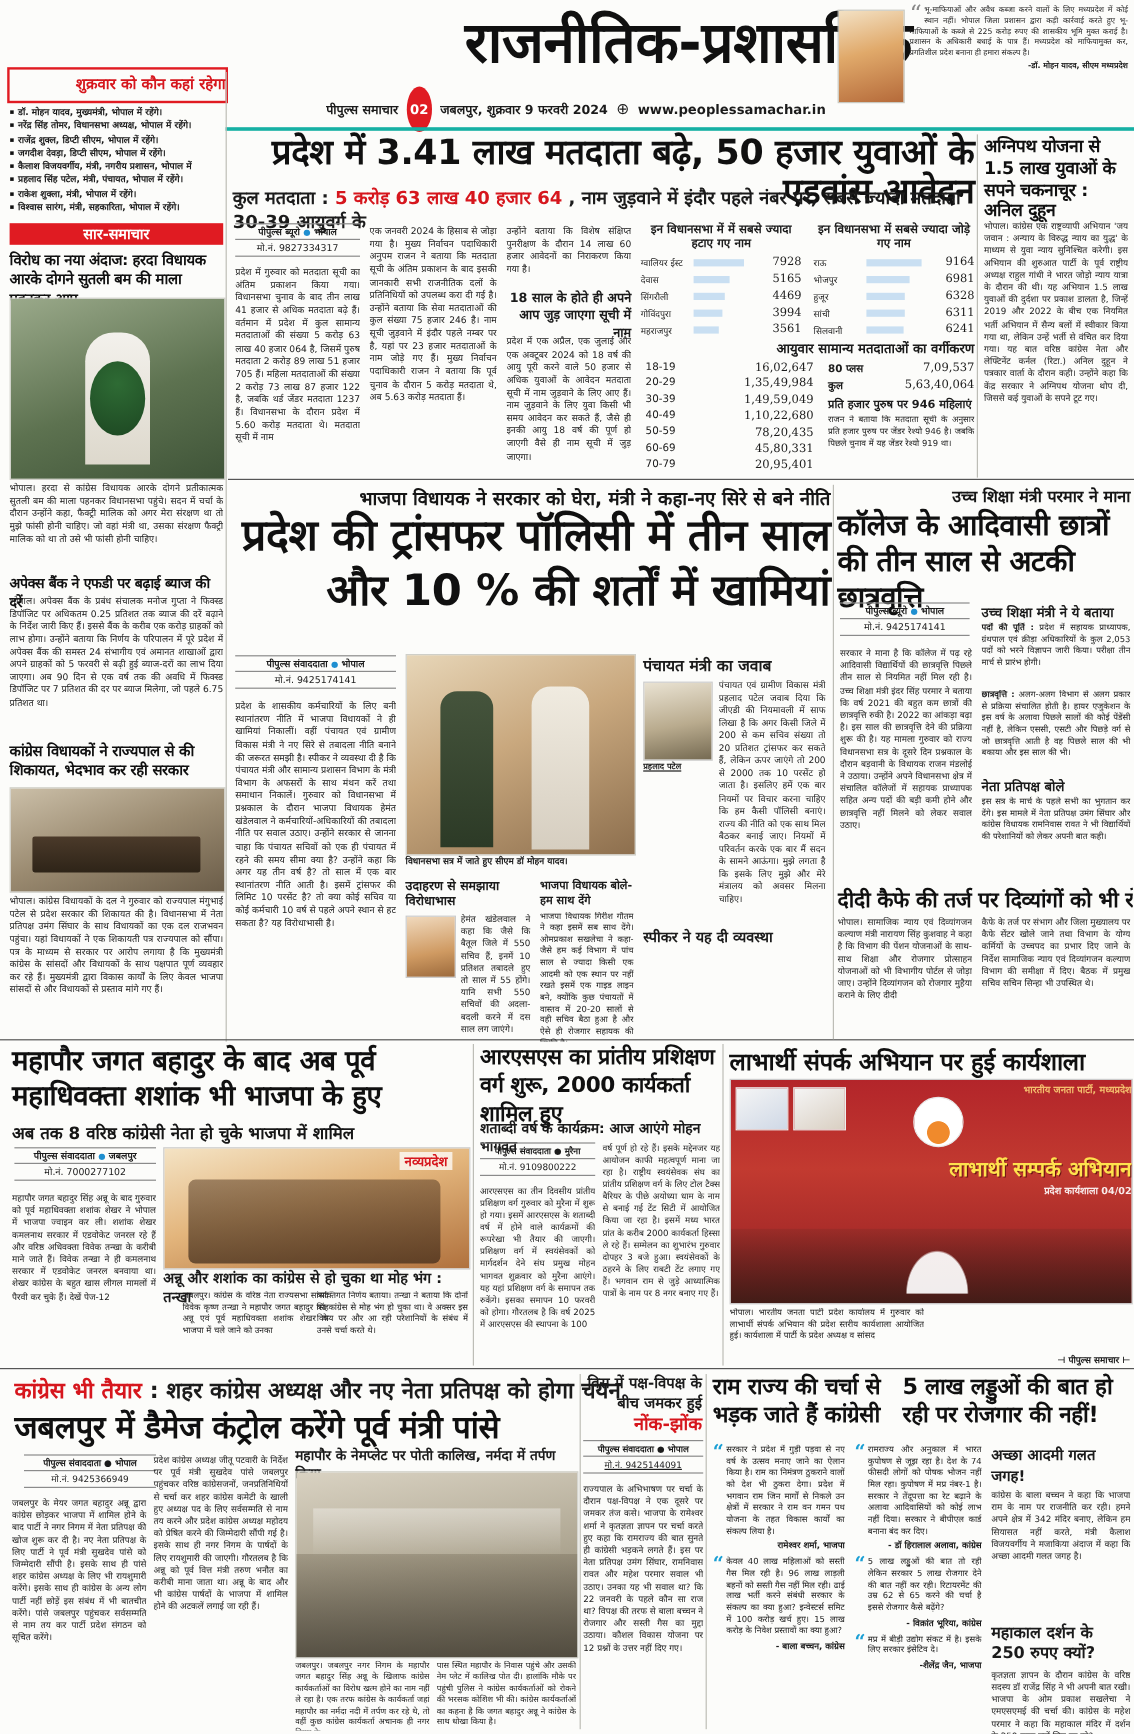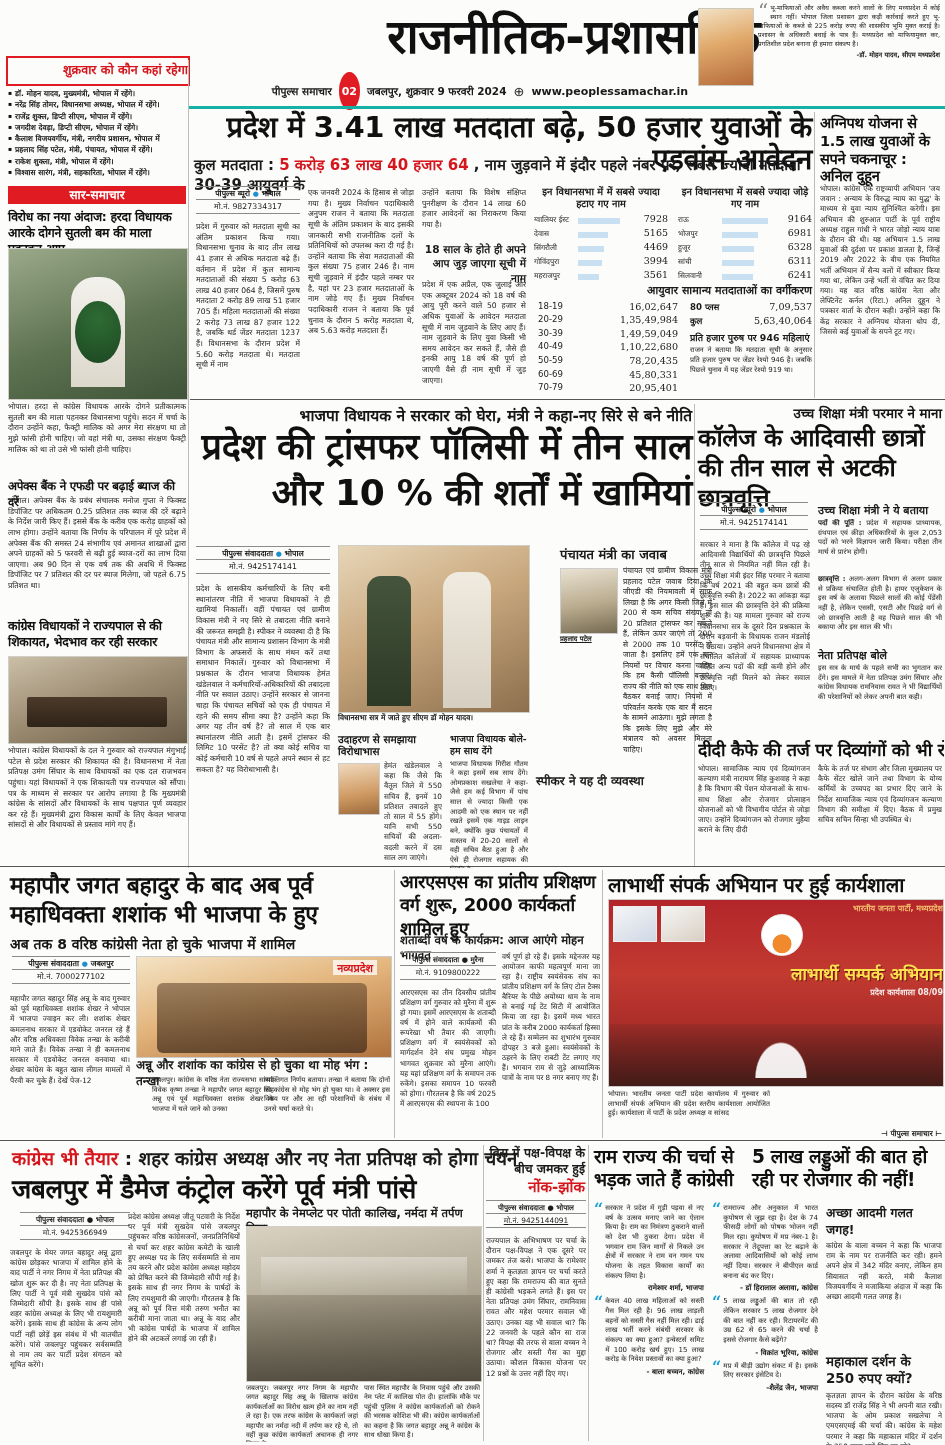--- a/index.html
+++ b/index.html
@@ -20,21 +20,21 @@
   .byl .dot{color:#1f8fd0;font-size:7px;}
   .phn{font-size:7.8px;border-bottom:1px solid #8b8b8b;text-align:center;padding:1px 0 2px;}
   .ph{background:linear-gradient(160deg,#9aa98a,#5d7250 55%,#3f5438);border:1px solid #cfcfc8;}
   .ph2{background:linear-gradient(160deg,#cbbfa8,#9a8a70 50%,#6b5d49);border:1px solid #cfcfc8;}
   .ph3{background:linear-gradient(155deg,#e7d6b8,#c9a87e 45%,#8d6f4e);border:1px solid #cfcfc8;}
   .ph4{background:linear-gradient(170deg,#d9d2c2,#b0a894 50%,#837c6a);border:1px solid #cfcfc8;}
   .hr{position:absolute;background:#2b2b2b;height:1px;}
   .teal{position:absolute;background:#16b0a4;height:3px;}
   .vl{position:absolute;background:#bdbdb6;width:1px;}
   .mtitle{font-size:9.8px;font-weight:bold;text-align:center;line-height:1.25;}
-  .mrow{display:flex;align-items:flex-end;margin-top:3px;}
+  .mrow{display:flex;align-items:center;margin-top:3px;}
   .mname{font-size:7.4px;flex:0 0 44px;}
   .mbar{height:6px;background:#c9dff2;margin-right:3px;}
   .mval{font-family:"DejaVu Serif",serif;font-size:9.5px;margin-left:auto;}
   .arow{display:flex;justify-content:space-between;margin-top:2.6px;}
   .alab{font-size:8.6px;}
   .aval{font-family:"DejaVu Serif",serif;font-size:9.6px;}
   .sq{color:#111;font-size:6px;margin-right:3px;vertical-align:1px;}
   .witem{font-size:7.5px;font-weight:bold;line-height:1.5;}
   .qmark{color:#1a9fd4;font-family:"DejaVu Serif",serif;font-weight:bold;font-size:16px;float:left;line-height:.8;margin-right:2px;}
   .qattr{font-size:7.2px;font-weight:bold;text-align:right;margin:1px 0 5px;}
@@ -251,21 +251,21 @@
       <div style="float:left;width:40px;height:50px;margin:2px 4px 2px 0;background:linear-gradient(170deg,#f0d9bd,#cf9a62 60%,#9c6a3c);border:1px solid #ccc;"></div>
       <div class="bt" style="height:106px;font-size:7.3px;">हेमंत खंडेलवाल ने कहा कि जैसे कि बैतूल जिले में 550 सचिव हैं, इनमें 10 प्रतिशत तबादले हुए तो साल में 55 होंगे। यानि सभी 550 सचिवों की अदला-बदली करने में दस साल लग जाएंगे।</div>
     </div>
   </div>
 
   <div class="abs" style="left:450px;top:733px;width:78px;">
     <div class="b" style="font-size:9.4px;line-height:1.25;">भाजपा विधायक बोले- हम साथ देंगे</div>
     <div class="bts" style="margin-top:3px;height:108px;">भाजपा विधायक गिरीश गौतम ने कहा इसमें सब साथ देंगे। ओमप्रकाश सखलेचा ने कहा- जैसे हम कई विभाग में पांच साल से ज्यादा किसी एक आदमी को एक स्थान पर नहीं रखते इसमें एक गाइड लाइन बने, क्योंकि कुछ पंचायतों में वास्तव में 20-20 सालों से वही सचिव बैठा हुआ है और ऐसे ही रोजगार सहायक की स्थिति है।</div>
   </div>
 
-  <div class="abs" style="left:560px;top:545px;width:152px;">
+  <div class="abs" style="left:536px;top:545px;width:152px;">
     <div class="b" style="font-size:13px;">पंचायत मंत्री का जवाब</div>
     <div style="margin-top:3px;">
       <div style="float:left;width:58px;height:76px;margin:2px 5px 1px 0;">
         <div style="width:56px;height:64px;background:linear-gradient(170deg,#e9e2d2,#b9ab8e 55%,#756a52);border:1px solid #ccc;"></div>
         <div class="b" style="font-size:6.8px;text-decoration:underline;">प्रहलाद पटेल</div>
       </div>
       <div class="bt" style="height:218px;font-size:7.5px;">पंचायत एवं ग्रामीण विकास मंत्री प्रहलाद पटेल जवाब दिया कि जीएडी की नियमावली में साफ लिखा है कि अगर किसी जिले में 200 से कम सचिव संख्या तो 20 प्रतिशत ट्रांसफर कर सकते हैं, लेकिन ऊपर जाएंगे तो 200 से 2000 तक 10 परसेंट हो जाता है। इसलिए हमें एक बार नियमों पर विचार करना चाहिए कि हम कैसी पॉलिसी बनाएं। राज्य की नीति को एक साथ मिल बैठकर बनाई जाए। नियमों में परिवर्तन करके एक बार मैं सदन के सामने आऊंगा। मुझे लगता है कि इसके लिए मुझे और मेरे मंत्रालय को अवसर मिलना चाहिए।</div>
     </div>
   </div>
   <div class="abs" style="left:536px;top:772px;width:152px;">
@@ -322,21 +322,21 @@
   <div class="abs bt" style="left:400px;top:988px;width:96px;height:150px;font-size:7.2px;">आरएसएस का तीन दिवसीय प्रांतीय प्रशिक्षण वर्ग गुरुवार को मुरैना में शुरू हो गया। इसमें आरएसएस के शताब्दी वर्ष में होने वाले कार्यक्रमों की रूपरेखा भी तैयार की जाएगी। प्रशिक्षण वर्ग में स्वयंसेवकों को मार्गदर्शन देने संघ प्रमुख मोहन भागवत शुक्रवार को मुरैना आएंगे। यह यहां प्रशिक्षण वर्ग के समापन तक रुकेंगे। इसका समापन 10 फरवरी को होगा। गौरतलब है कि वर्ष 2025 में आरएसएस की स्थापना के 100</div>
   <div class="abs bt" style="left:502px;top:952px;width:98px;height:186px;font-size:7.2px;">वर्ष पूर्ण हो रहे हैं। इसके मद्देनजर यह आयोजन काफी महत्वपूर्ण माना जा रहा है। राष्ट्रीय स्वयंसेवक संघ का प्रांतीय प्रशिक्षण वर्ग के लिए टोल टैक्स बैरियर के पीछे अयोध्या धाम के नाम से बनाई गई टेंट सिटी में आयोजित किया जा रहा है। इसमें मध्य भारत प्रांत के करीब 2000 कार्यकर्ता हिस्सा ले रहे हैं। सम्मेलन का शुभारंभ गुरुवार दोपहर 3 बजे हुआ। स्वयंसेवकों के ठहरने के लिए राबटी टेंट लगाए गए हैं। भगवान राम से जुड़े आध्यात्मिक पात्रों के नाम पर 8 नगर बनाए गए हैं।</div>
 
   <div class="abs hl" style="left:608px;top:871px;width:334px;font-size:20px;">लाभार्थी संपर्क अभियान पर हुई कार्यशाला</div>
   <div class="abs" style="left:608px;top:899px;width:334px;height:186px;background:linear-gradient(180deg,#b3252a,#c23a30 40%,#8f1d22);border:1px solid #ccc;overflow:hidden;">
     <div class="ctr" style="position:absolute;left:0;top:2px;width:100%;color:#ffd97a;font-size:8px;font-weight:bold;opacity:.85;">भारतीय जनता पार्टी, मध्यप्रदेश</div>
     <div style="position:absolute;left:4px;top:6px;width:42px;height:34px;background:linear-gradient(150deg,#f5f5f5,#cfd8e6);border:1px solid #eee;"></div>
     <div style="position:absolute;left:52px;top:6px;width:42px;height:34px;background:linear-gradient(150deg,#f5f5f5,#d9cfc2);border:1px solid #eee;"></div>
     <div style="position:absolute;left:152px;top:14px;width:40px;height:40px;border-radius:50%;background:radial-gradient(circle at 50% 72%,#f08a2c 26%,#fff 28%);border:1px solid #e8e8e8;"></div>
     <div class="ctr" style="position:absolute;left:0;top:62px;width:100%;color:#ffe14d;font-size:17px;font-weight:bold;text-shadow:1px 1px 0 #6b1114;">लाभार्थी सम्पर्क अभियान</div>
-    <div class="ctr" style="position:absolute;left:0;top:86px;width:100%;color:#fff;font-size:8px;font-weight:bold;opacity:.9;">प्रदेश कार्यशाला 08/09</div>
+    <div class="ctr" style="position:absolute;left:0;top:86px;width:100%;color:#fff;font-size:8px;font-weight:bold;opacity:.9;">प्रदेश कार्यशाला 04/02</div>
     <div style="position:absolute;left:0;bottom:0;width:100%;height:62px;background:linear-gradient(180deg,rgba(70,40,30,.15),rgba(45,28,20,.78));"></div>
     <div style="position:absolute;left:140px;bottom:8px;width:64px;height:44px;background:radial-gradient(ellipse at 50% 100%,rgba(255,255,255,.92) 55%,rgba(255,255,255,0) 58%);"></div>
   </div>
   <div class="abs bts" style="left:608px;top:1090px;width:162px;height:42px;">भोपाल। भारतीय जनता पार्टी प्रदेश कार्यालय में गुरुवार को लाभार्थी संपर्क अभियान की प्रदेश स्तरीय कार्यशाला आयोजित हुई। कार्यशाला में पार्टी के प्रदेश अध्यक्ष व सांसद</div>
   <div class="abs b" style="left:776px;top:1128px;width:166px;font-size:7.4px;text-align:right;">⊣ <span>पीपुल्स समाचार</span> ⊢</div>
 
   <div class="hr" style="left:0px;top:1140px;width:945px;background:#555;"></div>
 
   <div class="abs" style="left:12px;top:1145px;width:730px;font-size:18.5px;font-weight:bold;">
     <span class="red">कांग्रेस भी तैयार</span>

